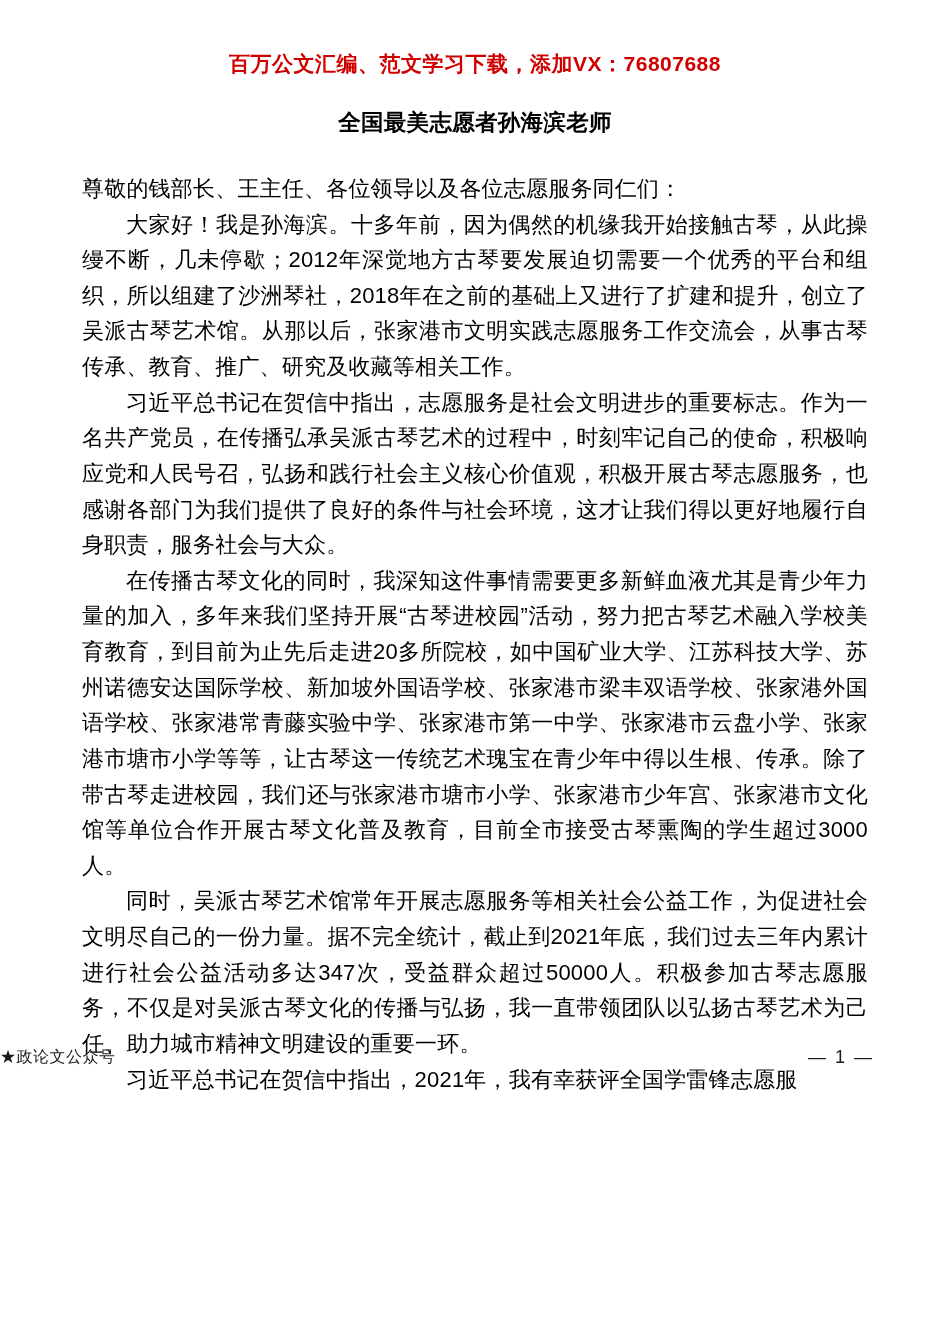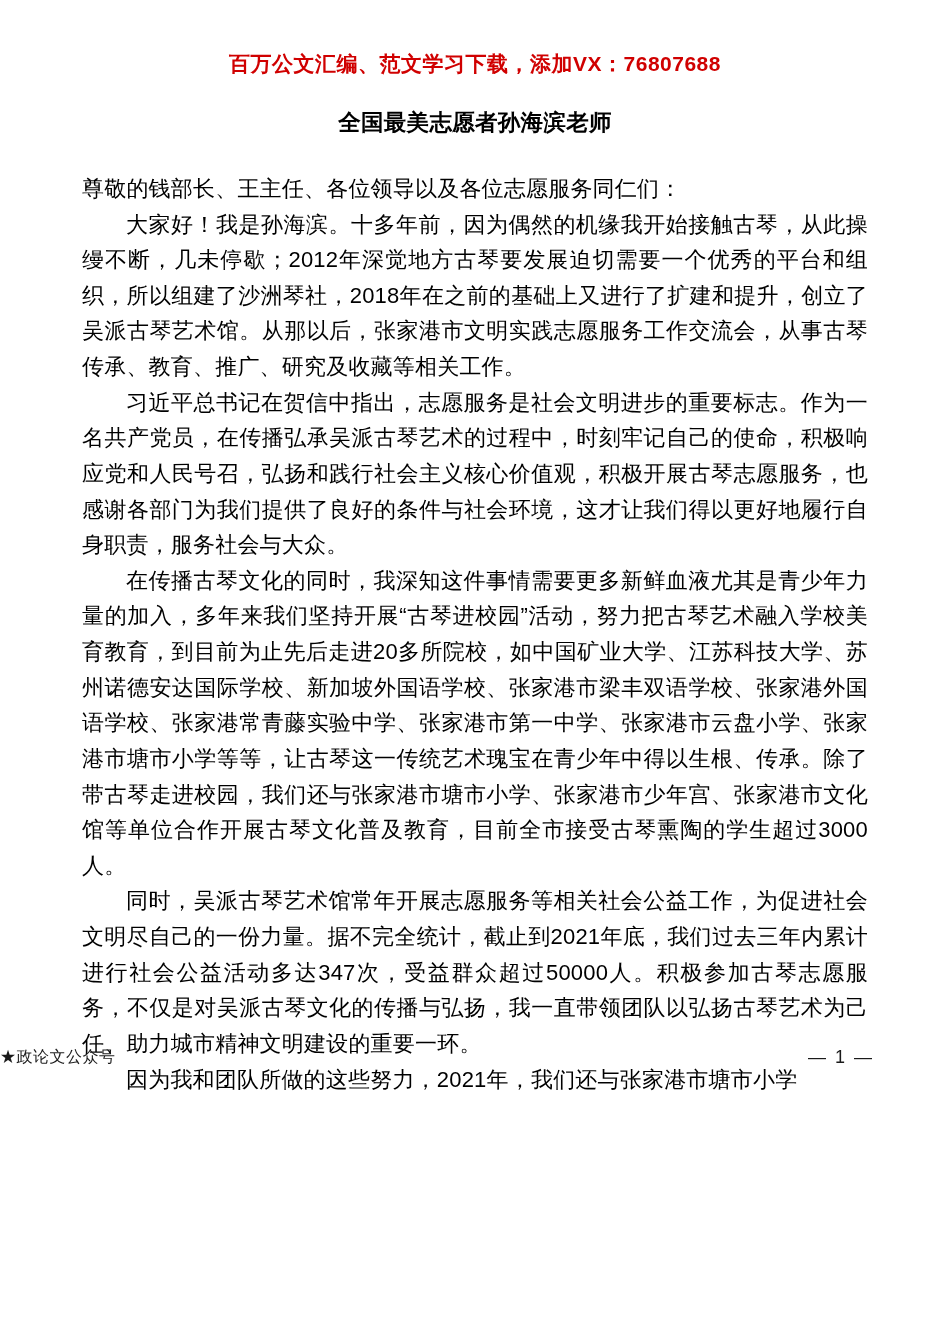--- a/index.html
+++ b/index.html
@@ -89,21 +89,21 @@
   <div class="title-block">
     <span class="title-line">全国最美志愿者孙海滨老师</span>
   </div>
 
   <div class="body-block">
     <p class="para no-indent">尊敬的钱部长、王主任、各位领导以及各位志愿服务同仁们：</p>
     <p class="para">大家好！我是孙海滨。十多年前，因为偶然的机缘我开始接触古琴，从此操缦不断，几未停歇；2012年深觉地方古琴要发展迫切需要一个优秀的平台和组织，所以组建了沙洲琴社，2018年在之前的基础上又进行了扩建和提升，创立了吴派古琴艺术馆。从那以后，张家港市文明实践志愿服务工作交流会，从事古琴传承、教育、推广、研究及收藏等相关工作。</p>
     <p class="para">习近平总书记在贺信中指出，志愿服务是社会文明进步的重要标志。作为一名共产党员，在传播弘承吴派古琴艺术的过程中，时刻牢记自己的使命，积极响应党和人民号召，弘扬和践行社会主义核心价值观，积极开展古琴志愿服务，也感谢各部门为我们提供了良好的条件与社会环境，这才让我们得以更好地履行自身职责，服务社会与大众。</p>
     <p class="para">在传播古琴文化的同时，我深知这件事情需要更多新鲜血液尤其是青少年力量的加入，多年来我们坚持开展“古琴进校园”活动，努力把古琴艺术融入学校美育教育，到目前为止先后走进20多所院校，如中国矿业大学、江苏科技大学、苏州诺德安达国际学校、新加坡外国语学校、张家港市梁丰双语学校、张家港外国语学校、张家港常青藤实验中学、张家港市第一中学、张家港市云盘小学、张家港市塘市小学等等，让古琴这一传统艺术瑰宝在青少年中得以生根、传承。除了带古琴走进校园，我们还与张家港市塘市小学、张家港市少年宫、张家港市文化馆等单位合作开展古琴文化普及教育，目前全市接受古琴熏陶的学生超过3000人。</p>
     <p class="para">同时，吴派古琴艺术馆常年开展志愿服务等相关社会公益工作，为促进社会文明尽自己的一份力量。据不完全统计，截止到2021年底，我们过去三年内累计进行社会公益活动多达347次，受益群众超过50000人。积极参加古琴志愿服务，不仅是对吴派古琴文化的传播与弘扬，我一直带领团队以弘扬古琴艺术为己任、助力城市精神文明建设的重要一环。</p>
-    <p class="para">因为我和团队所做的这些努力，2021年，我们还与张家港市塘市小学</p>
+    <p class="para">习近平总书记在贺信中指出，2021年，我有幸获评全国学雷锋志愿服</p>
   </div>
 
   <div class="footer">
     <span class="footer-mark">★政论文公众号</span>
     <span class="footer-page">— 1 —</span>
   </div>
 
 </div>
 
 </body></html>

